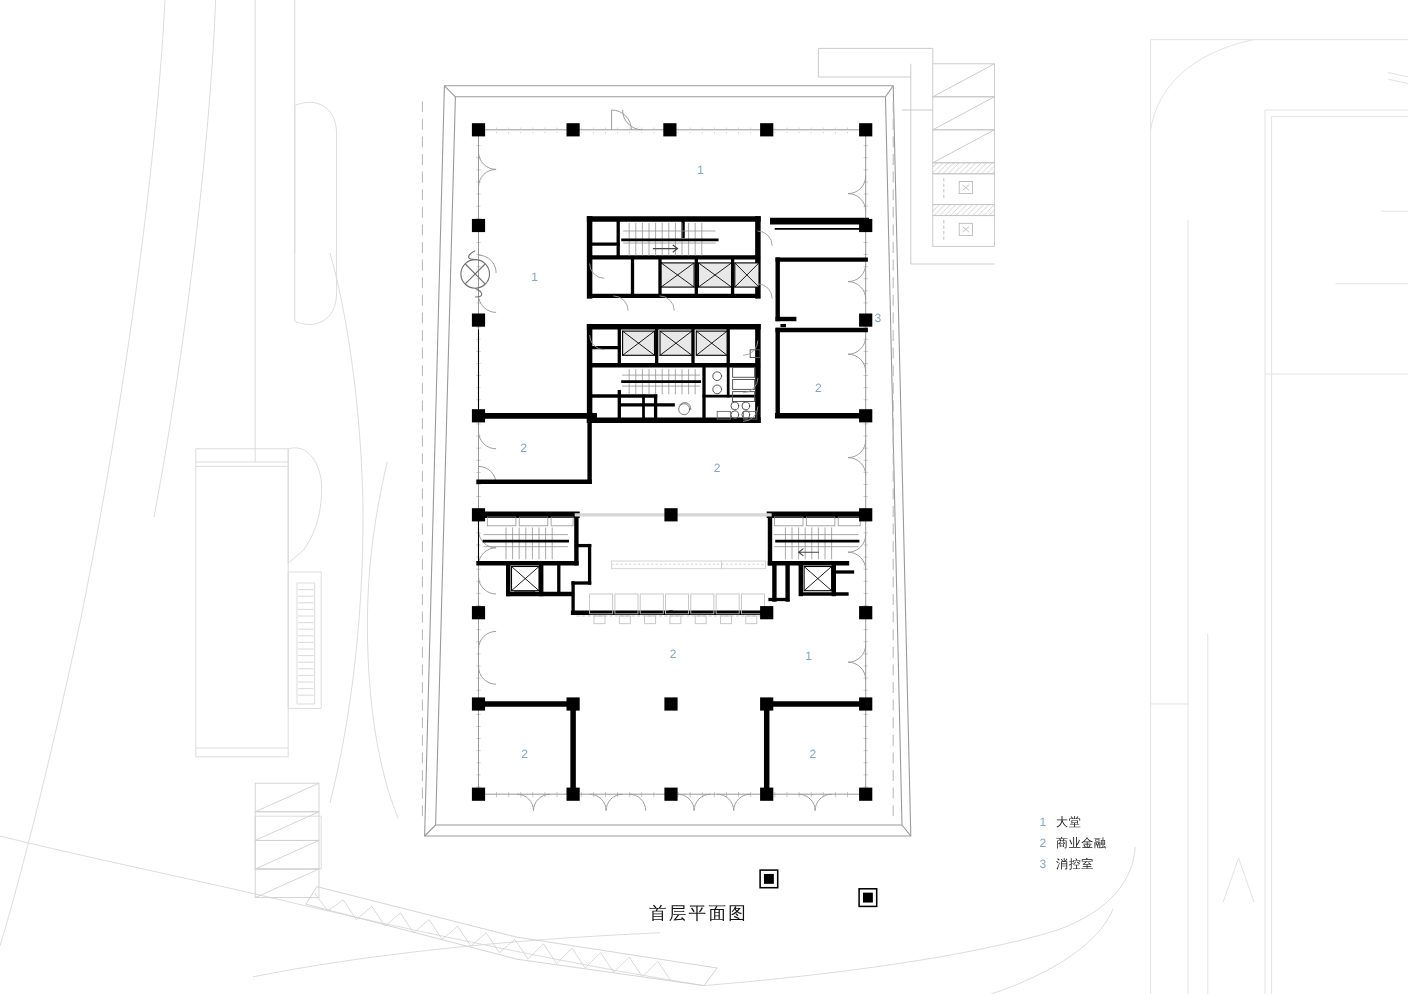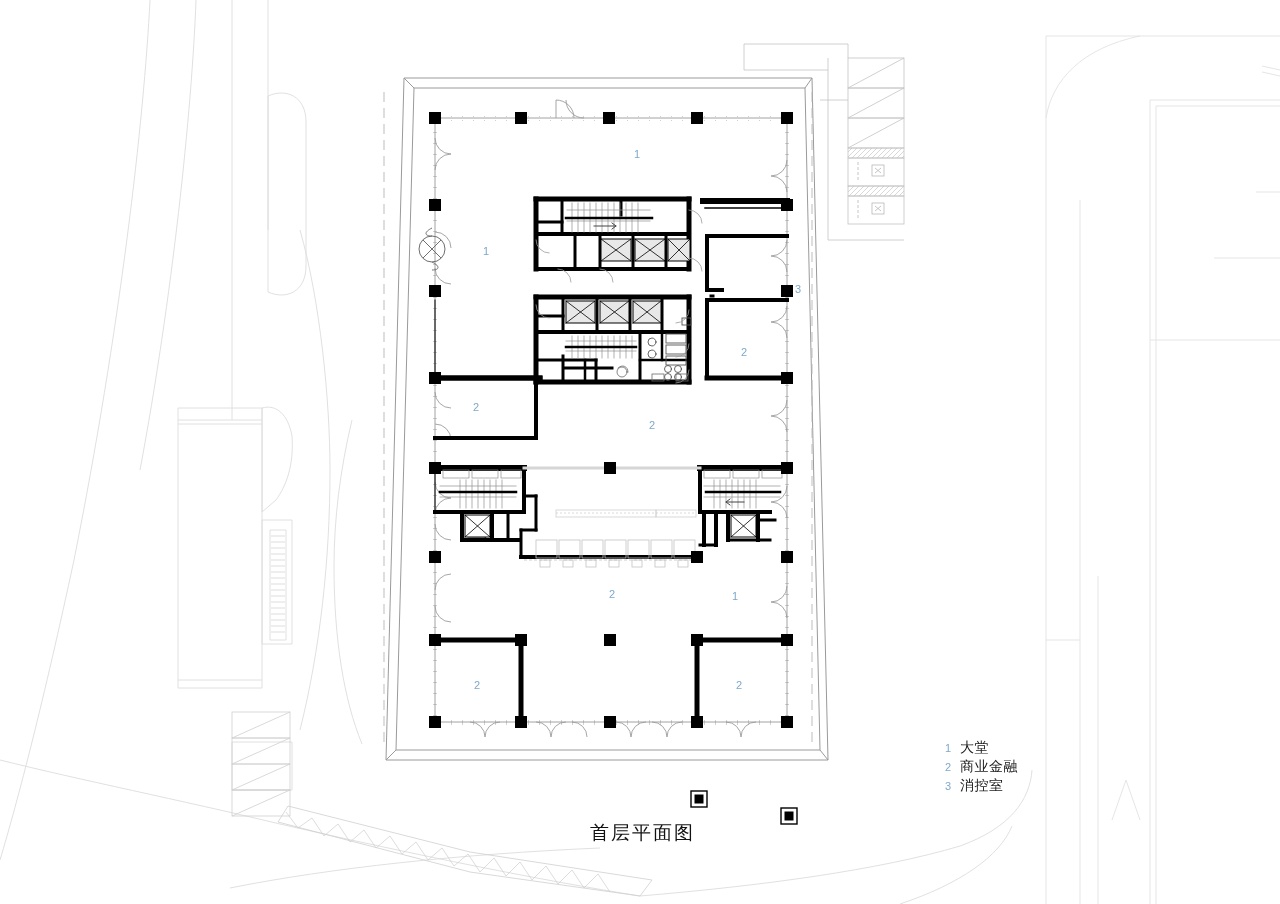--- a/index.html
+++ b/index.html
@@ -3,22 +3,22 @@
 <meta charset="utf-8">
 <style>
   html,body{margin:0;padding:0;background:#ffffff;}
   body{width:1280px;height:904px;position:relative;overflow:hidden;
        font-family:"Liberation Sans","DejaVu Sans",sans-serif;}
   #stage{position:absolute;left:0;top:0;width:1280px;height:904px;}
   svg{display:block;position:absolute;left:0;top:0;}
   .legend{position:absolute;left:940px;top:738px;width:120px;}
   .legend-row{display:flex;align-items:center;height:19px;}
   .legend-num{width:16px;text-align:center;font-size:11px;color:#7fa8c9;}
-  .legend-txt{font-size:14px;color:#1b1b1b;padding-left:4px;letter-spacing:.5px;}
-  .plan-title{position:absolute;left:590px;top:820px;font-size:19px;color:#111;
+  .legend-txt{font-size:11px;color:#1b1b1b;padding-left:4px;letter-spacing:.5px;}
+  .plan-title{position:absolute;left:590px;top:820px;font-size:16px;color:#111;
               letter-spacing:2px;}
 </style>
 </head>
 <body>
 
 <div id="stage">
 
 <svg width="1280" height="904" viewBox="0 0 1280 904">
 
   <defs>

